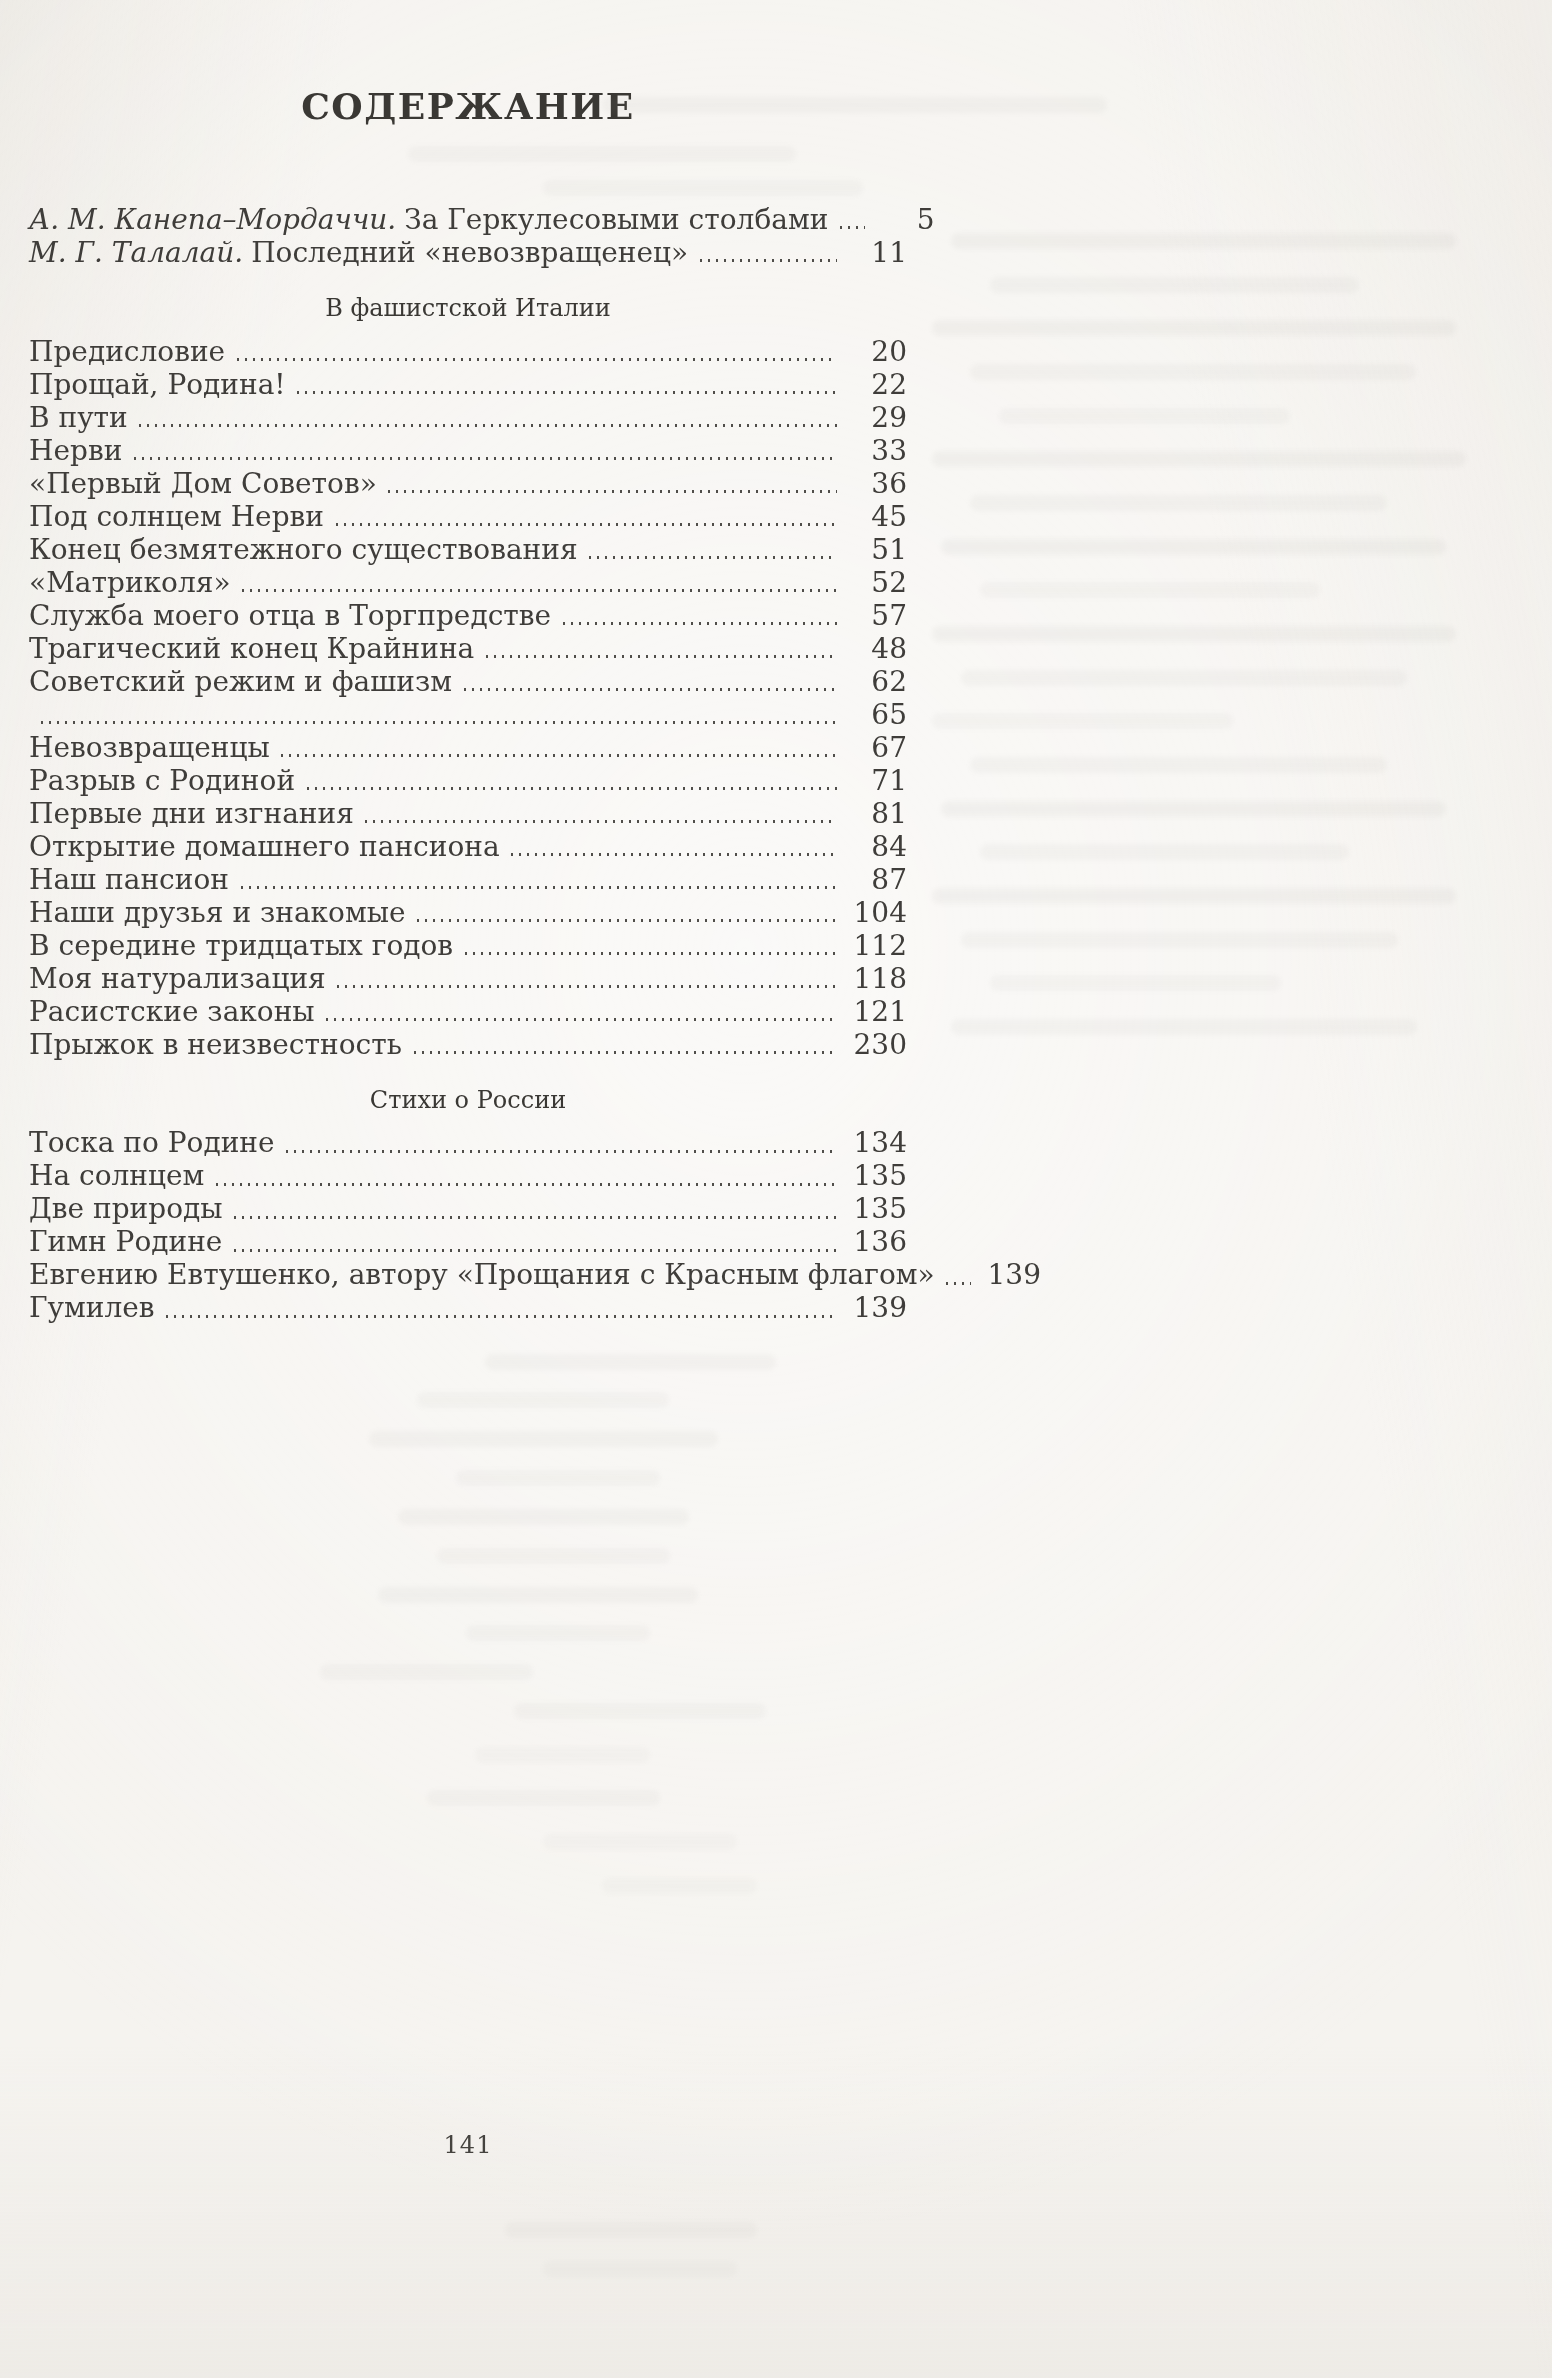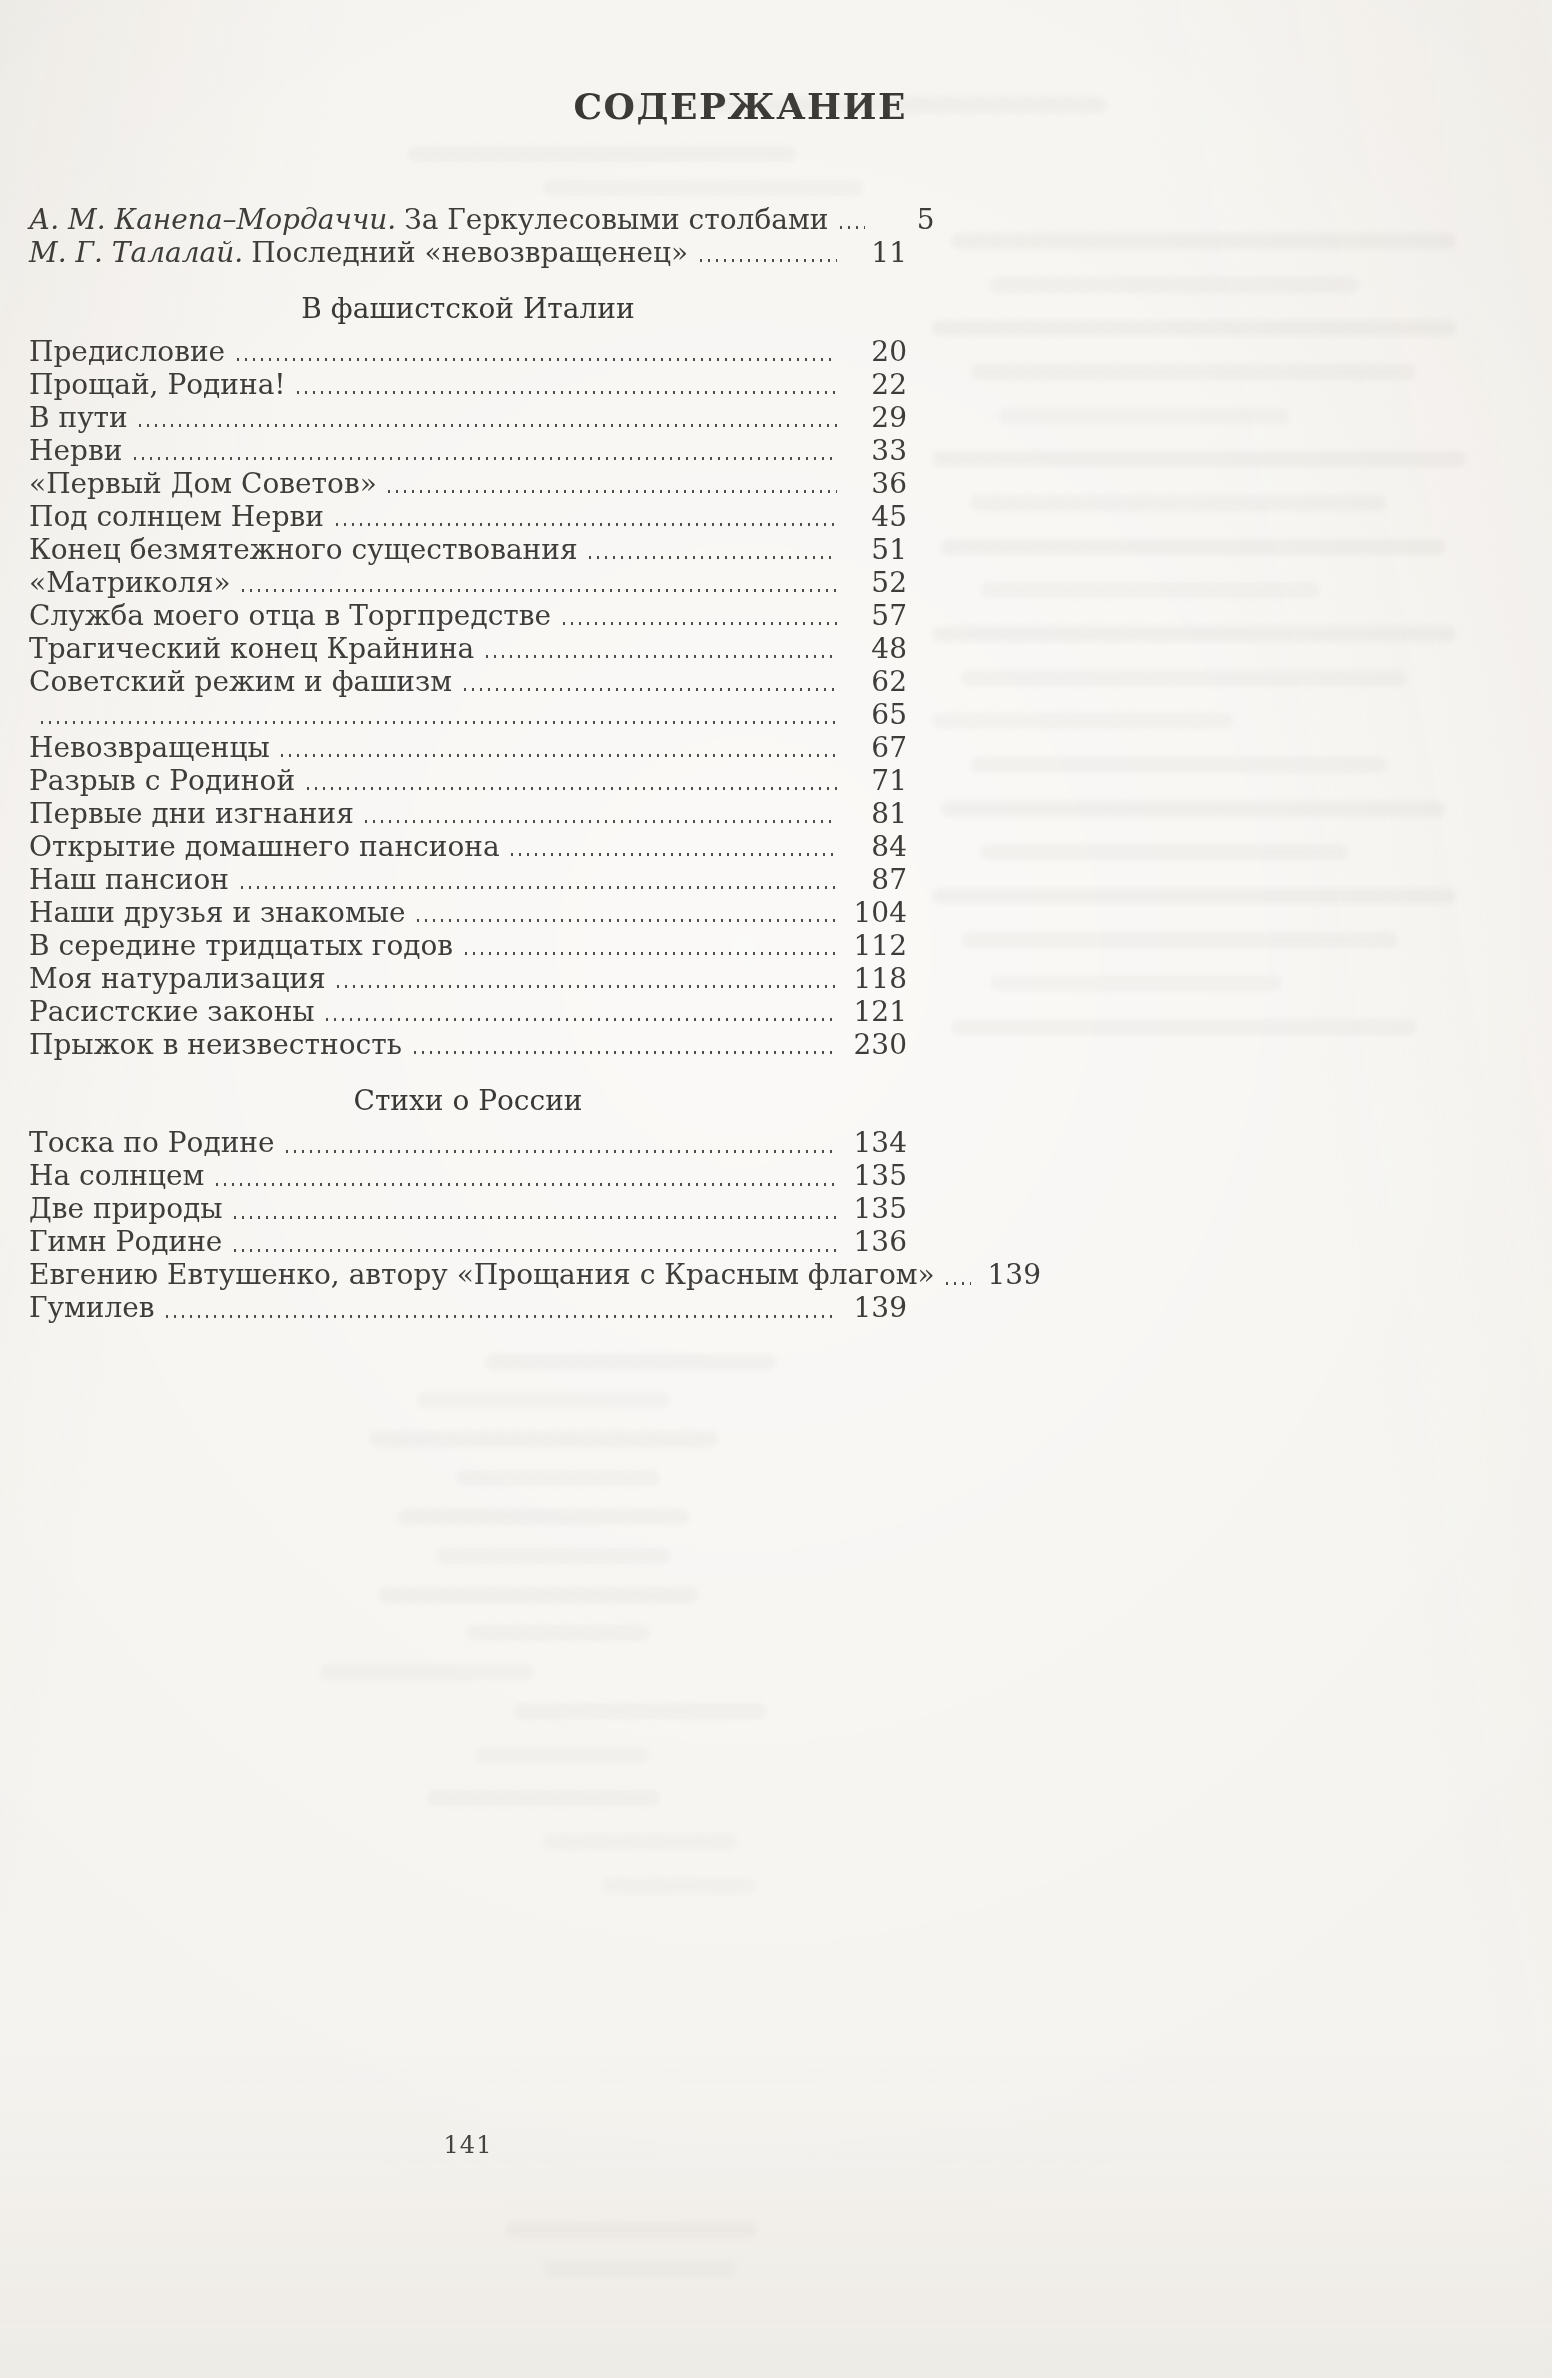--- a/index.html
+++ b/index.html
@@ -34,21 +34,21 @@
 
   .page-block {
     position: absolute;
     left: 29px;
     top: 0;
     width: 878px;
   }
 
   .toc-title {
     margin-top: 85px;
-    text-align: right;
+    text-align: center;
     font-size: 36px;
     font-weight: 700;
     letter-spacing: 1.5px;
     color: #3a3834;
   }
 
   .toc-list {
     margin-top: 76px;
   }
 
@@ -81,21 +81,21 @@
   }
 
   .toc-row .pagenum {
     flex: none;
     width: 60px;
     text-align: right;
   }
 
   .section-heading {
     text-align: center;
-    font-size: 28px;
+    font-size: 24px;
     line-height: 33px;
     margin-top: 23px;
     margin-bottom: 9.7px;
     color: #3a3834;
   }
 
   .folio {
     position: absolute;
     left: 29px;
     width: 878px;

